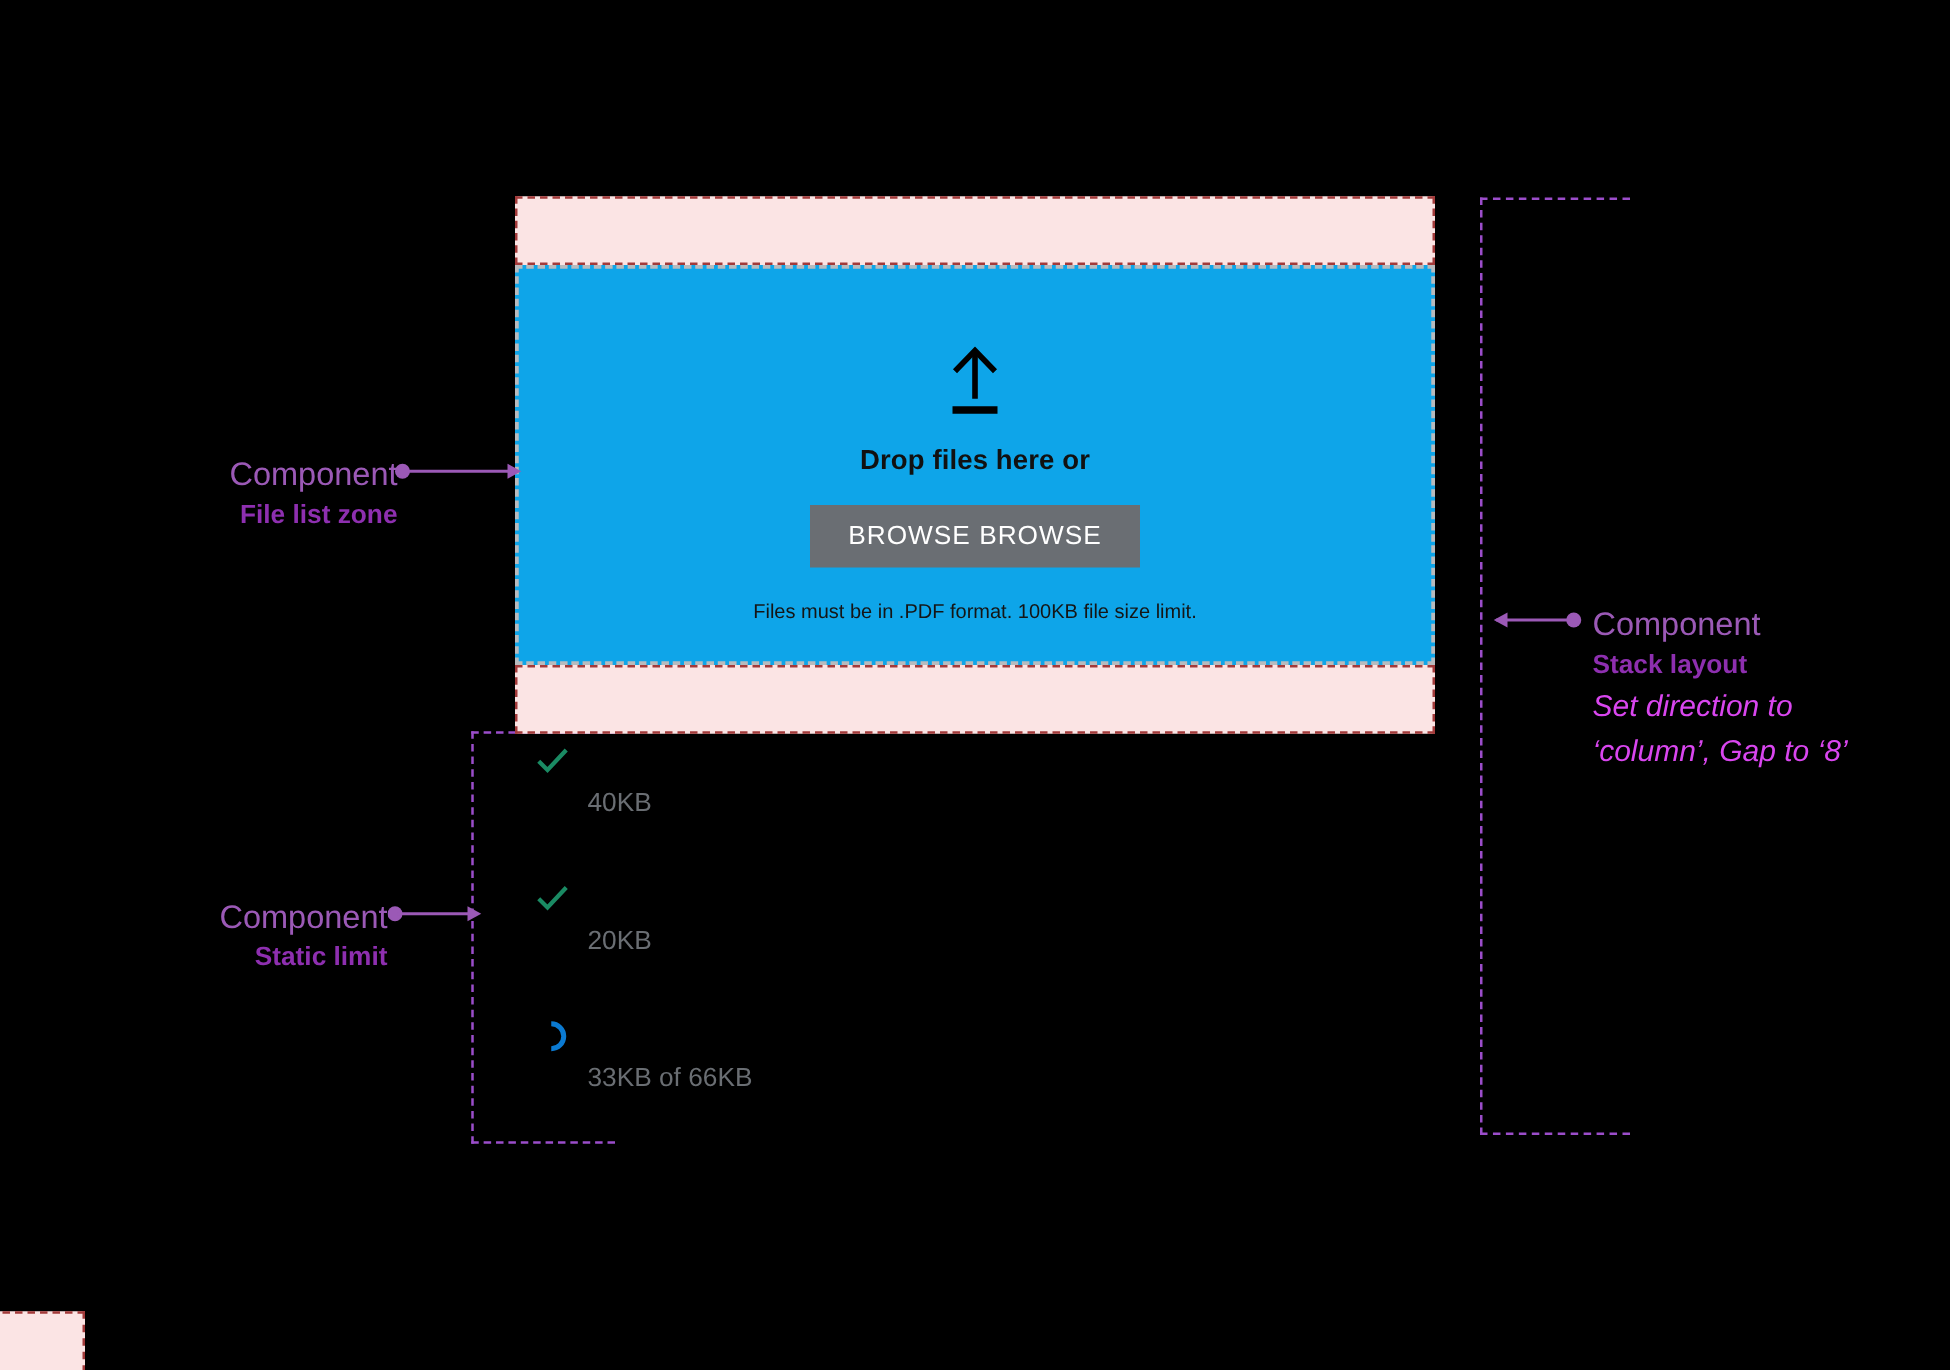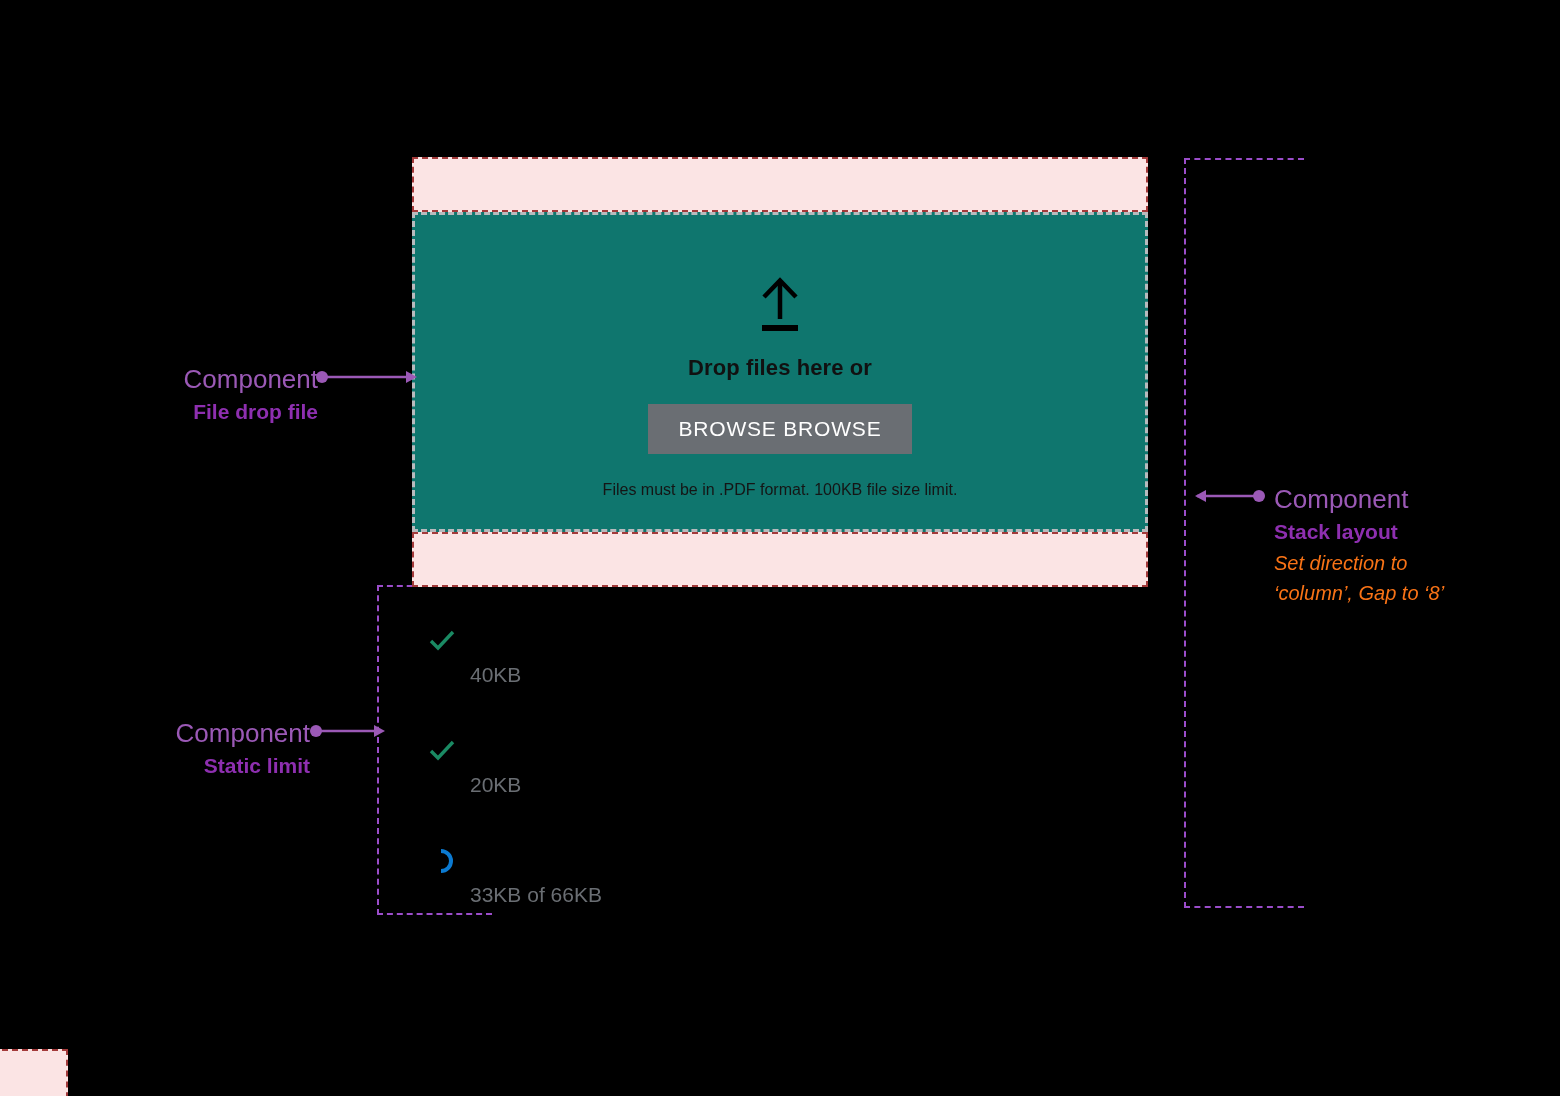--- a/index.html
+++ b/index.html
@@ -47,21 +47,21 @@
     height: 430px;
   }
   .spacer-band {
     height: 55px;
     background: #fbe4e4;
     border: 2px dashed #a33a3a;
     width: 100%;
   }
   .dropzone-box {
     height: 320px;
-    background: #0f766e;
+    background: #0ea5e9;
     border: 3px dashed #b8bbbe;
     display: flex;
     flex-direction: column;
     align-items: center;
     justify-content: flex-start;
     padding-top: 62px;
   }
   .upload-icon {
     width: 58px; height: 56px;
     display: block;
@@ -87,21 +87,21 @@
   }
   .drop-hint {
     margin-top: 27px;
     font-size: 16px;
     color: #151515;
   }
 
   
   .file-list {
     position: absolute;
-    left: 428px; top: 623px;
+    left: 428px; top: 591px;
     width: 700px;
   }
   .file-row {
     position: relative;
     height: 110px;
   }
   .file-status-icon {
     position: absolute;
     left: 0; top: 4px;
     width: 28px; height: 28px;
@@ -132,23 +132,23 @@
     white-space: nowrap;
   }
   .annot-name {
     font-size: 21px;
     font-weight: bold;
     color: #8e2fb0;
     line-height: 1.45;
     white-space: nowrap;
   }
   .annot-note {
-    font-size: 20px;
+    font-size: 24px;
     font-style: italic;
-    color: #f97316;
+    color: #d946ef;
     line-height: 1.5;
     white-space: nowrap;
   }
   .annot-right { text-align: right; }
 
   .connector { position: absolute; }
 
   
   .legend-swatch {
     position: absolute;
@@ -211,21 +211,21 @@
         <path d="M13 4 A10 10 0 0 1 13 24" stroke="#0b7ad1" stroke-width="4" fill="none" stroke-linecap="butt"></path>
       </svg>
       <div class="file-name"></div>
       <div class="file-meta">33KB of 66KB</div>
     </div>
 
   </div>
 
   <div class="annot annot-right" style="left:50px; top:362px; width:268px;">
     <div class="annot-kind">Component</div>
-    <div class="annot-name">File drop file</div>
+    <div class="annot-name">File list zone</div>
   </div>
   <svg class="connector" style="left:316px; top:366px;" width="104" height="22">
     <circle cx="6" cy="11" r="6" fill="#9b59b6"></circle>
     <line x1="8" y1="11" x2="92" y2="11" stroke="#9b59b6" stroke-width="2.4"></line>
     <path d="M90 5 L101 11 L90 17 Z" fill="#9b59b6"></path>
   </svg>
 
   <svg class="connector" style="left:1194px; top:485px;" width="72" height="22">
     <path d="M12 5 L1 11 L12 17 Z" fill="#9b59b6"></path>
     <line x1="3" y1="11" x2="64" y2="11" stroke="#9b59b6" stroke-width="2.4"></line>

